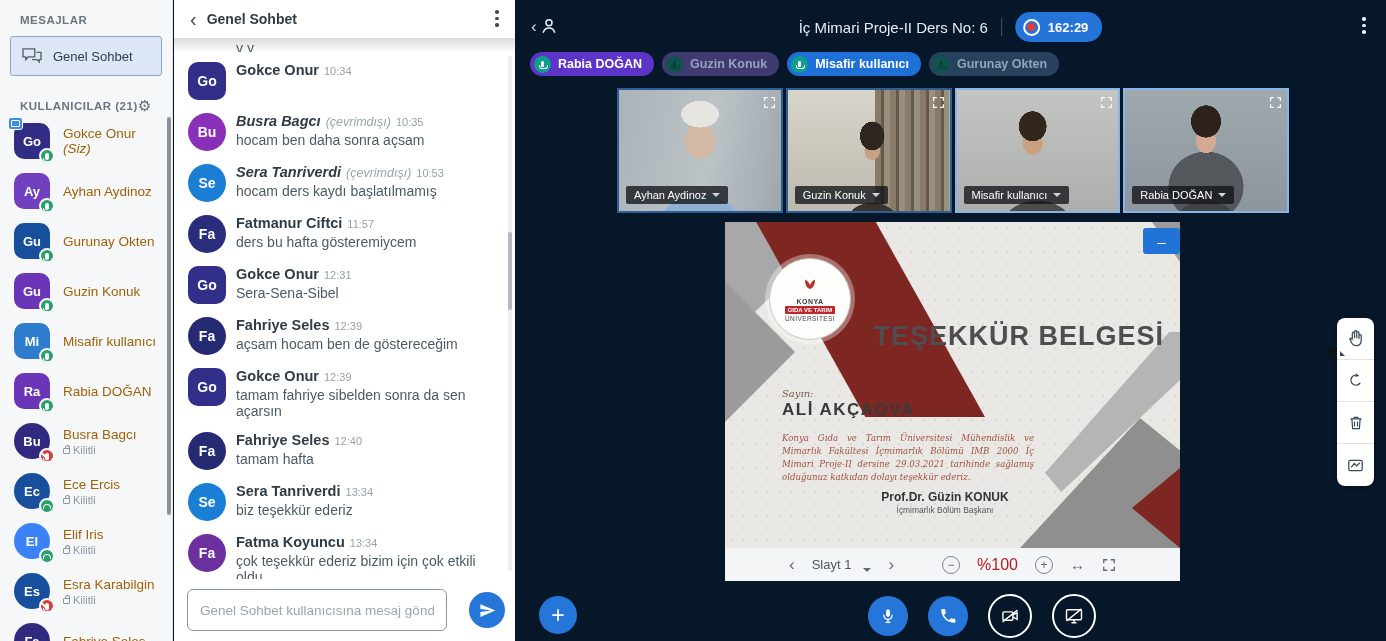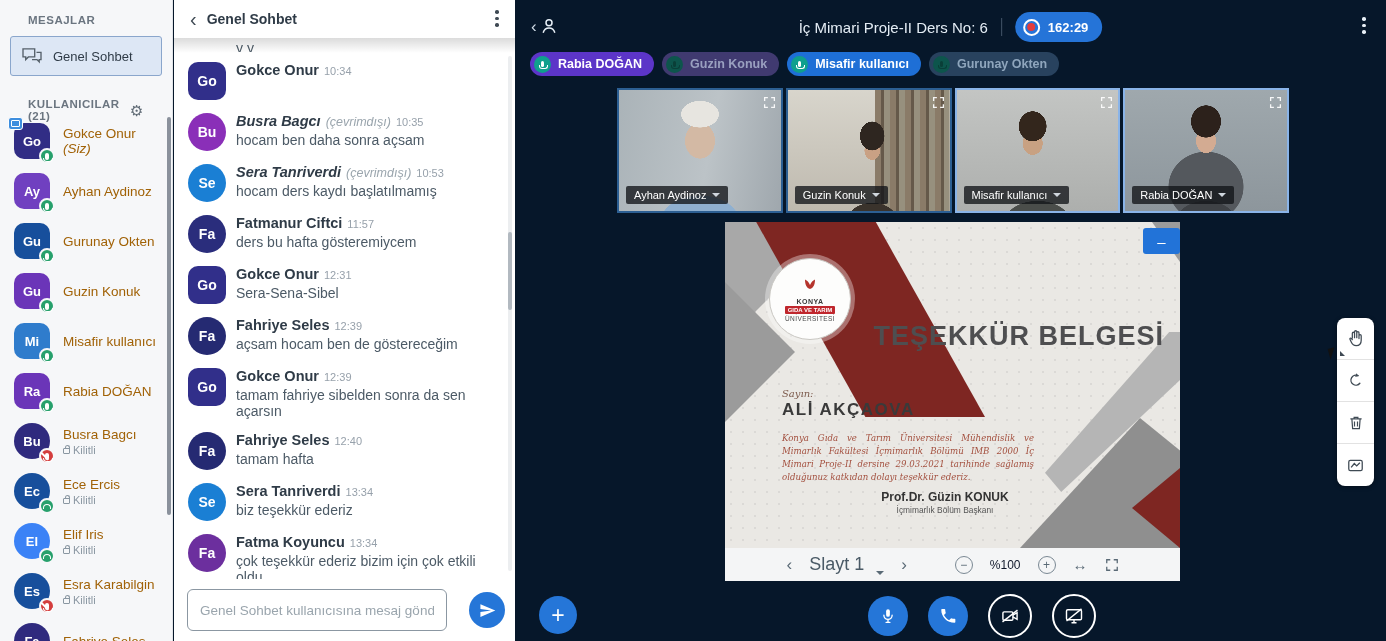--- a/index.html
+++ b/index.html
@@ -1,21 +1,21 @@
 <!DOCTYPE html>
 <html><head>
 <meta charset="utf-8">
 <style>
   *{margin:0;padding:0;box-sizing:border-box}
   body{font-family:"Liberation Sans","DejaVu Sans",sans-serif;background:#06172a}
   .app{position:relative;width:1386px;height:641px;overflow:hidden;background:#06172a}
 
   
   .sidebar{position:absolute;left:0;top:0;width:173px;height:641px;background:#f6f7f9;border-right:1px solid #e1e4e8;overflow:hidden}
-  .s-h{font-size:11.5px;font-weight:bold;letter-spacing:.5px;color:#6b7580;text-transform:uppercase;padding:14px 28px 6px}
+  .s-h{font-size:11.5px;font-weight:bold;letter-spacing:.5px;color:#6b7580;text-transform:uppercase;padding:14px 20px 6px}
   .s-h.row{display:flex;align-items:center;justify-content:space-between;padding-top:18px}
   .gear{font-size:15px;color:#5f6a75;cursor:pointer;line-height:1}
   .chat-item{margin:4px 10px;height:40px;display:flex;align-items:center;gap:10px;background:#dde7f5;border:1px solid #8aa6cc;border-radius:3px;padding:0 10px;font-size:13px;color:#2f3b47;cursor:pointer}
   .chat-ic svg{display:block}
   .users{position:absolute;top:108px;left:0;right:0;bottom:0;overflow:hidden;padding:8px 0 0}
   .u-row{display:flex;align-items:center;gap:13px;padding:7px 14px;cursor:pointer}
   .u-av{position:relative;width:36px;height:36px;flex:0 0 36px;display:flex;align-items:center;justify-content:center;color:#fff;font-size:13px;font-weight:bold}
   .u-av.sq{border-radius:10px}
   .u-av.ci{border-radius:50%}
   .u-name{font-size:13.5px;color:#a16207}
@@ -134,24 +134,24 @@
   .ct2{position:absolute;right:16px;top:99px;font-size:27px;font-weight:bold;color:#4e4e50;letter-spacing:1px;z-index:3}
   .csay{position:absolute;left:57px;top:166px;font-size:10px;font-style:italic;color:#7c5a4c;font-family:"DejaVu Serif",serif;z-index:3}
   .cname{position:absolute;left:57px;top:178px;font-size:17px;font-weight:bold;color:#3a3a3a;letter-spacing:1.5px;z-index:3}
   .cbody{position:absolute;left:57px;top:210px;width:252px;font-size:8.6px;line-height:13px;font-style:italic;color:#a34f3e;text-align:justify;font-family:"DejaVu Serif",serif;z-index:3}
   .csign{position:absolute;left:150px;top:268px;width:140px;text-align:center;z-index:3}
   .csign b{display:block;font-size:12px;color:#333}
   .csign span{display:block;font-size:8.4px;color:#555;margin-top:1px}
   .minbtn{position:absolute;right:0;top:6px;width:37px;height:26px;background:#2273d8;border:none;border-radius:3px;color:#fff;font-size:15px;line-height:1;cursor:pointer}
   .ptool{display:flex;align-items:center;justify-content:center;gap:17px;width:455px;height:33px;background:#f4f5f6;color:#4a5a66}
   .ptool .nav{font-size:17px;color:#5a6a76;cursor:pointer;line-height:1}
-  .slide{display:flex;align-items:flex-end;gap:12px;font-size:18px;cursor:pointer}
+  .slide{display:flex;align-items:flex-end;gap:12px;font-size:13px;cursor:pointer}
   .slide .car{width:0;height:0;border-left:4px solid transparent;border-right:4px solid transparent;border-top:4px solid #5a6a76}
   .zoomc{width:18px;height:18px;border:1px solid #7a8893;border-radius:50%;display:flex;align-items:center;justify-content:center;font-size:12px;color:#5a6a76;cursor:pointer}
-  .zoomv{font-size:12px;color:#0f172a}
+  .zoomv{font-size:16px;color:#b91c1c}
   .fitw{font-size:15px;cursor:pointer;color:#5a6a76}
 
   
   .wtools{position:absolute;left:822px;top:318px;width:37px;background:#fff;border-radius:8px;box-shadow:0 1px 4px rgba(0,0,0,.4);overflow:visible}
   .wbtn{position:relative;width:37px;height:42px;display:flex;align-items:center;justify-content:center;color:#3f4a54;border:none;background:transparent;border-bottom:1px solid #e2e2e2;cursor:pointer}
   .wbtn:first-child{border-radius:8px 8px 0 0}
   .wbtn:last-child{border-radius:0 0 8px 8px;border-bottom:none}
   .wbtn .corner{position:absolute;left:3px;bottom:3px;width:0;height:0;border-left:5px solid #3f4a54;border-top:5px solid transparent}
   .cursor{position:absolute;left:-8px;top:30px;width:0;height:0;border-left:7px solid #111;border-bottom:11px solid transparent;transform:rotate(-15deg)}
 

